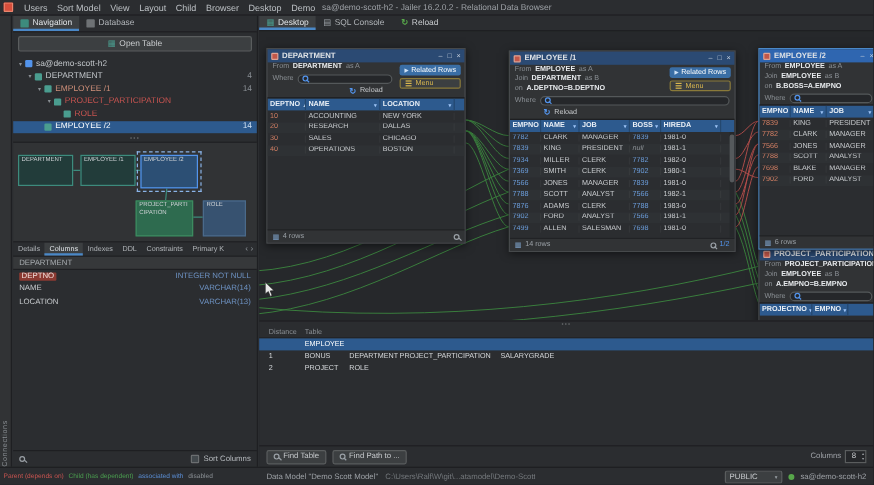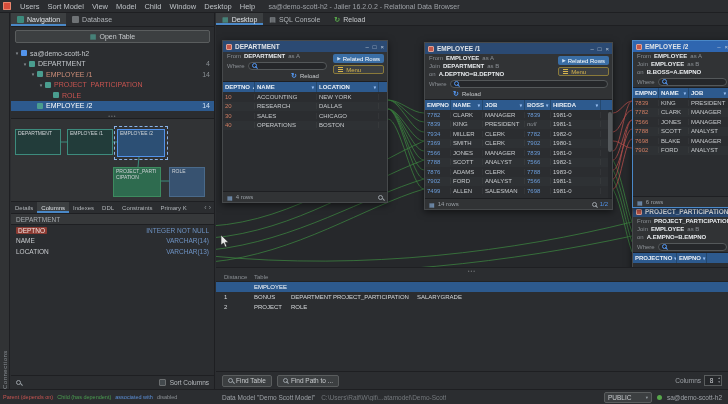--- a/index.html
+++ b/index.html
@@ -160,25 +160,25 @@
 </head>
 <body>
 
 <div class="app">
 
   <div class="titlebar">
     <div class="app-icon"></div>
     <span class="menu-item">Users</span>
     <span class="menu-item">Sort Model</span>
     <span class="menu-item">View</span>
-    <span class="menu-item">Model</span>
+    <span class="menu-item">Layout</span>
     <span class="menu-item">Child</span>
-    <span class="menu-item">Window</span>
+    <span class="menu-item">Browser</span>
     <span class="menu-item">Desktop</span>
-    <span class="menu-item">Help</span>
+    <span class="menu-item">Demo</span>
     <div class="win-title">sa@demo-scott-h2 - Jailer 16.2.0.2 - Relational Data Browser</div>
   </div>
 
   <div class="left">
     <div class="conn-strip">
       <span class="conn-label">Connections</span>
     </div>
     <div class="left-inner">
       <div class="left-tabs">
         <div class="ltab sel">

